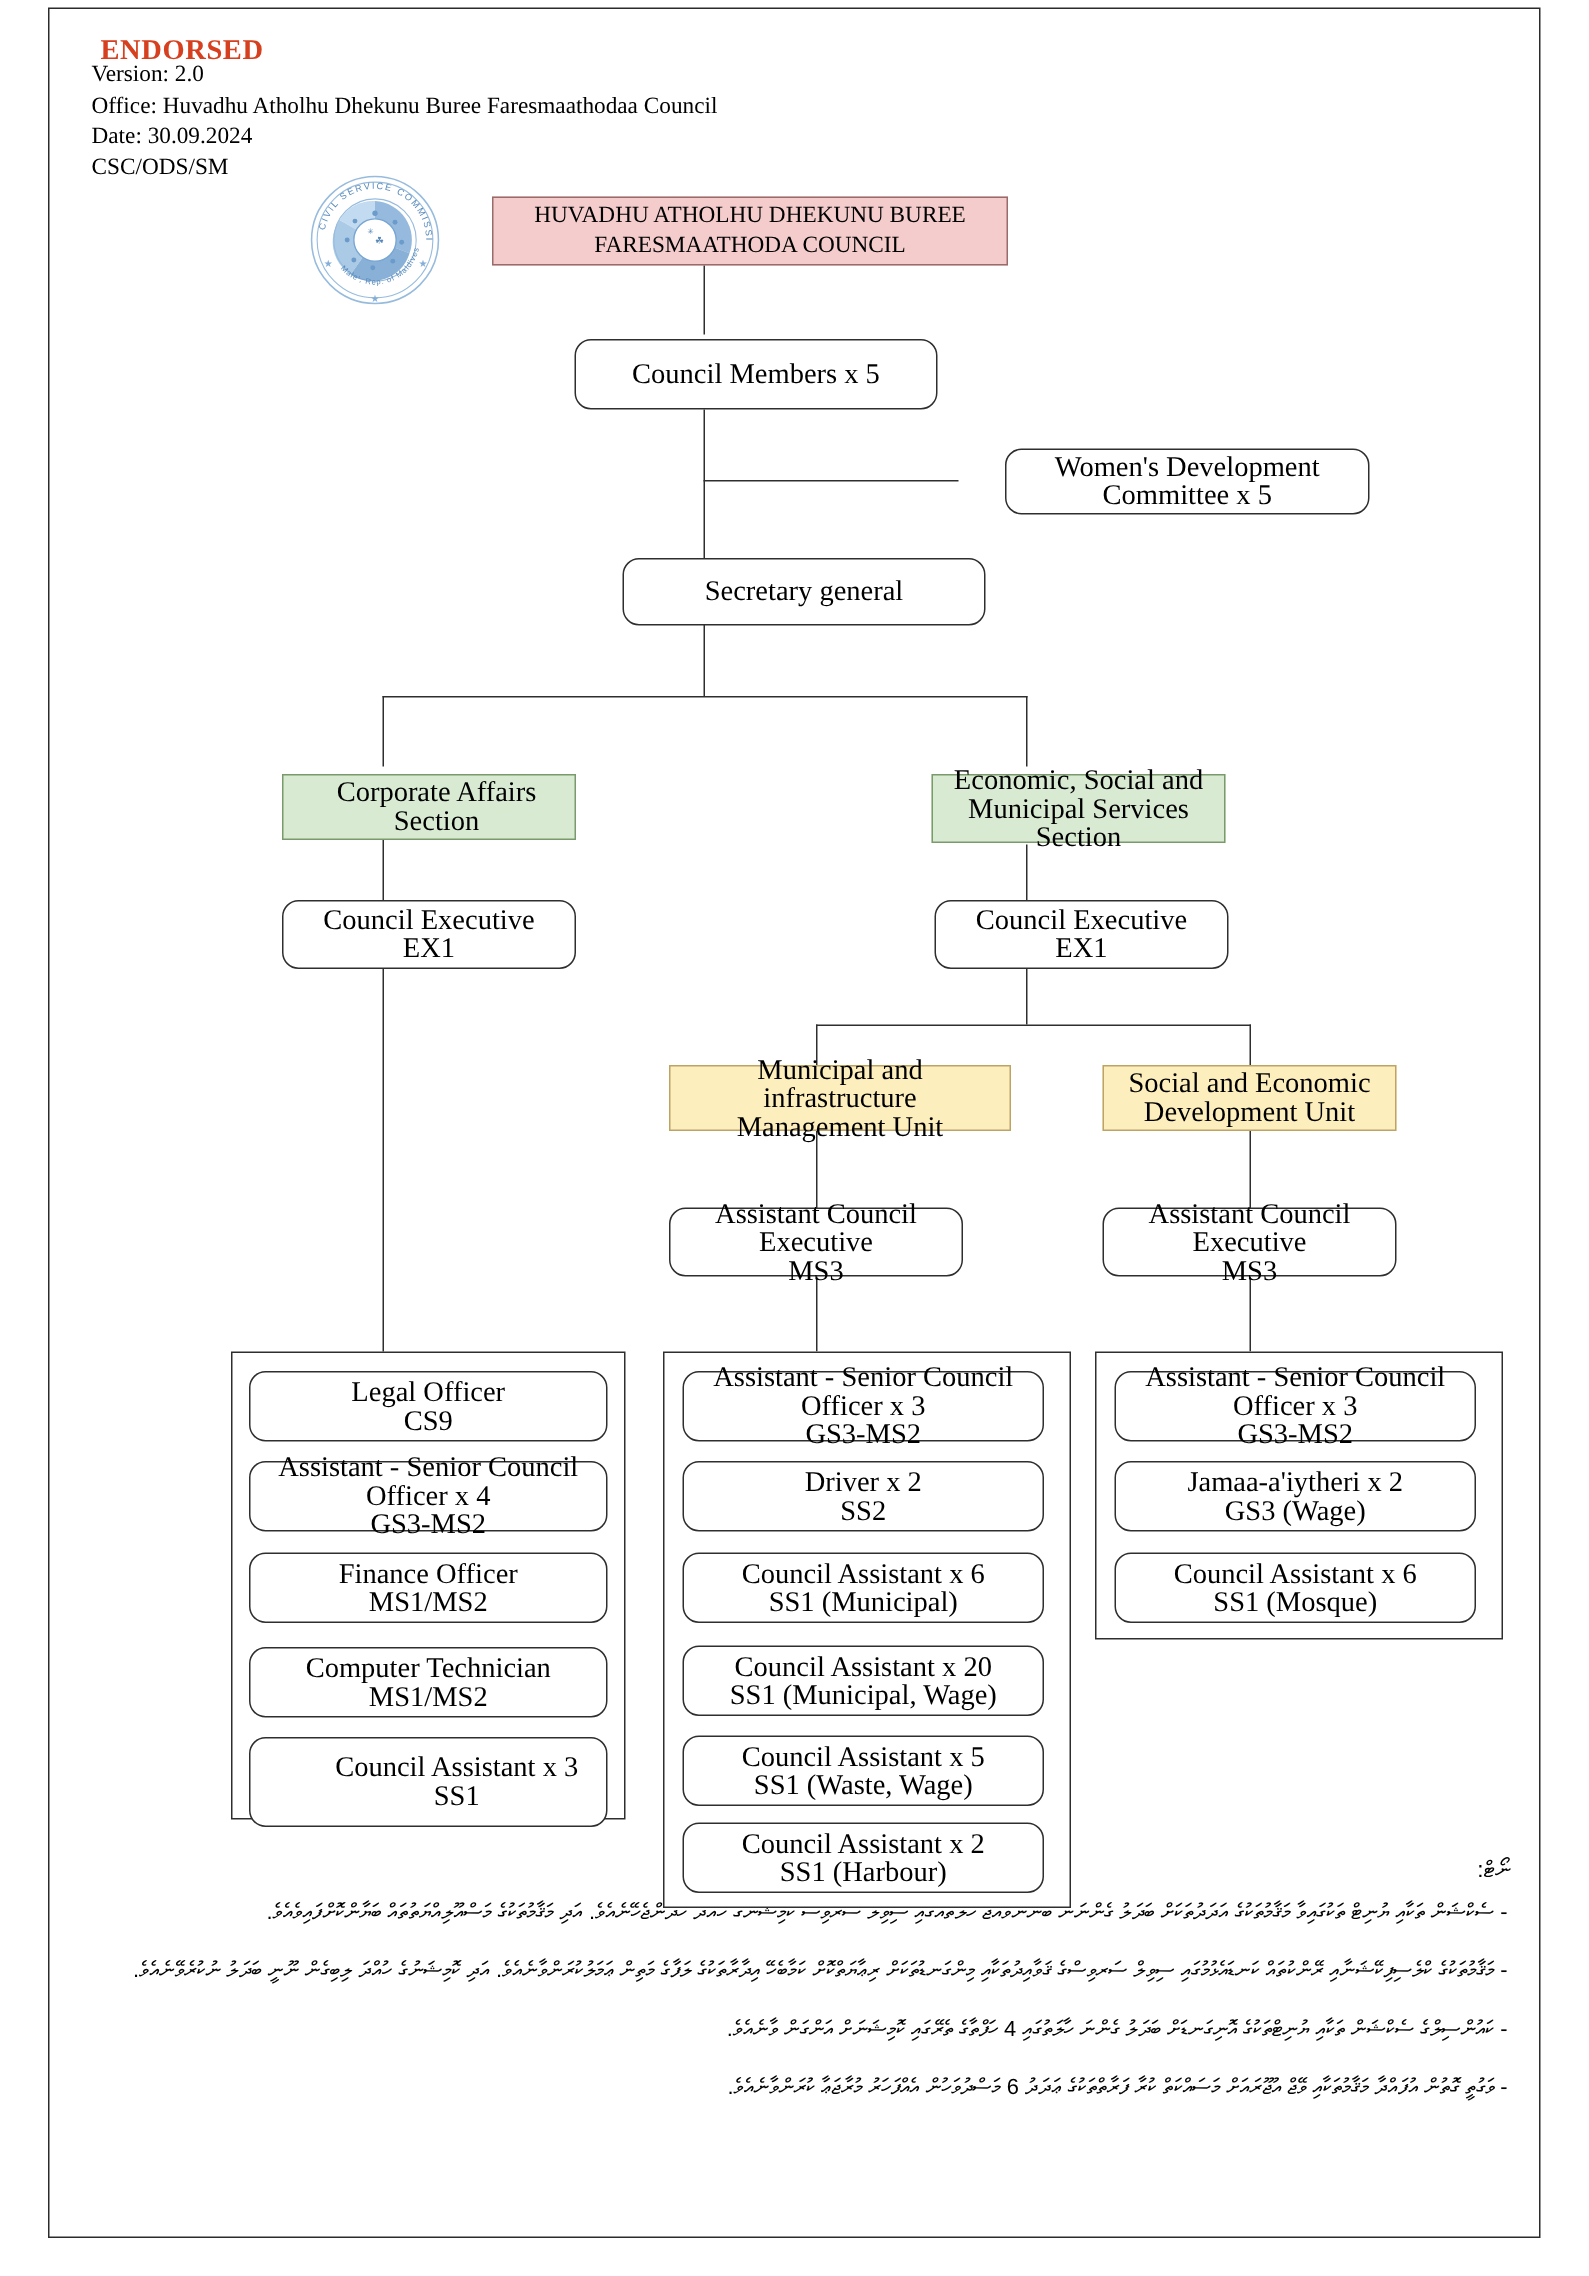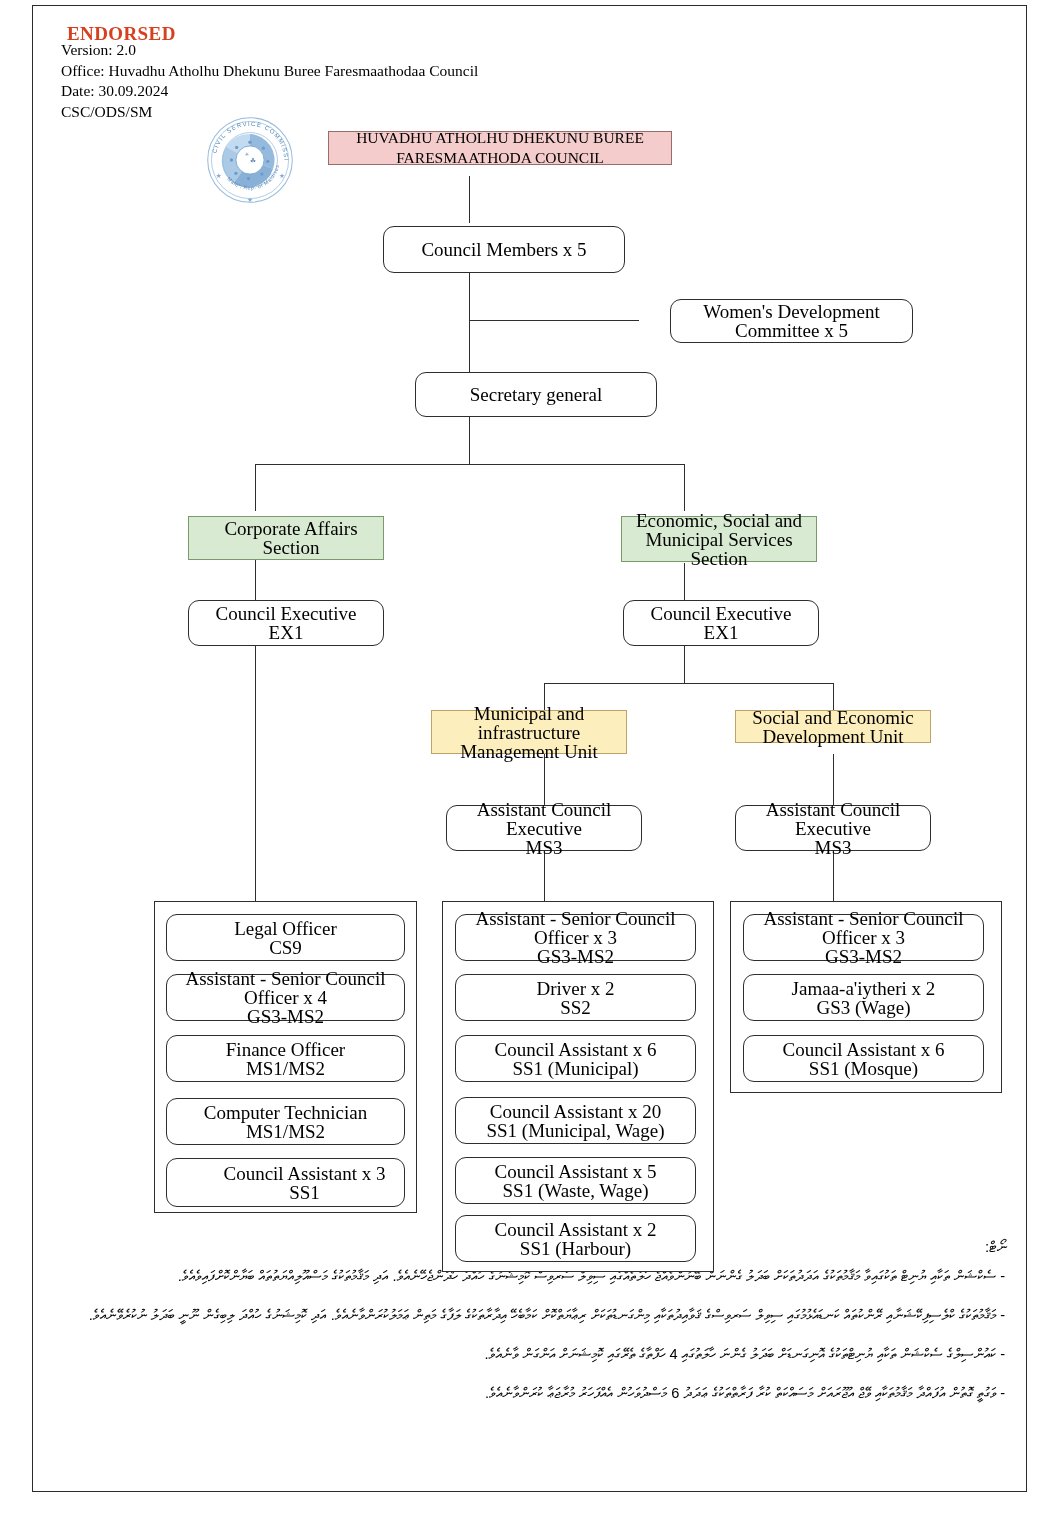--- a/index.html
+++ b/index.html
@@ -200,21 +200,21 @@
   <div class="ln lnh" style="left:511px; top:677px; width:290px;"></div>
   <div class="ln lnv" style="left:511px; top:677px; height:29px;"></div>
   <div class="ln lnv" style="left:800px; top:677px; height:29px;"></div>
 
   <div class="ln lnv" style="left:511px; top:748px; height:52px;"></div>
   <div class="ln lnv" style="left:800px; top:748px; height:52px;"></div>
 
   <div class="ln lnv" style="left:511px; top:845px; height:50px;"></div>
   <div class="ln lnv" style="left:800px; top:845px; height:50px;"></div>
 
-  <div class="box title-box" style="left:295px; top:125px; width:344px; height:34px;">
+  <div class="box title-box" style="left:295px; top:125px; width:344px; height:46px;">
     <div class="inner">
       <span>HUVADHU ATHOLHU DHEKUNU BUREE</span>
       <span class="l2">FARESMAATHODA COUNCIL</span>
     </div>
   </div>
 
   <div class="box" style="left:350px; top:220px; width:242px; height:47px;">
     <div class="inner">
       <span>Council Members x 5</span>
     </div>
@@ -252,27 +252,27 @@
       <span class="l2">EX1</span>
     </div>
   </div>
   <div class="box" style="left:590px; top:594px; width:196px; height:46px;">
     <div class="inner">
       <span>Council Executive</span>
       <span class="l2">EX1</span>
     </div>
   </div>
 
-  <div class="box unit-box" style="left:398px; top:704px; width:196px; height:44px;font-family:Liberation Serif, serif;">
+  <div class="box unit-box" style="left:413px; top:704px; width:228px; height:44px;font-family:Liberation Serif, serif;">
     <div class="inner">
       <span>Municipal and infrastructure</span>
       <span class="l2">Management Unit</span>
     </div>
   </div>
-  <div class="box unit-box" style="left:702px; top:704px; width:196px; height:33px;">
+  <div class="box unit-box" style="left:702px; top:704px; width:196px; height:44px;">
     <div class="inner">
       <span>Social and Economic</span>
       <span class="l2">Development Unit</span>
     </div>
   </div>
 
   <div class="box" style="left:413px; top:799px; width:196px; height:46px;">
     <div class="inner">
       <span>Assistant Council Executive</span>
       <span class="l2">MS3</span>
@@ -291,21 +291,21 @@
   </div>
   <div class="box" style="left:133px; top:968px; width:239px; height:47px;">
     <div class="inner"><span>Assistant - Senior Council Officer  x 4</span><span class="l2">GS3-MS2</span></div>
   </div>
   <div class="box" style="left:133px; top:1029px; width:239px; height:47px;">
     <div class="inner"><span>Finance Officer</span><span class="l2">MS1/MS2</span></div>
   </div>
   <div class="box" style="left:133px; top:1092px; width:239px; height:47px;">
     <div class="inner"><span>Computer Technician</span><span class="l2">MS1/MS2</span></div>
   </div>
-  <div class="box" style="left:133px; top:1152px; width:239px; height:49px;padding-left:44px;">
+  <div class="box" style="left:133px; top:1152px; width:239px; height:60px;padding-left:44px;">
     <div class="inner"><span>Council Assistant x 3</span><span class="l2">SS1</span></div>
   </div>
 
   <div class="group" style="left:409px; top:895px; width:272px; height:371px;"></div>
   <div class="box" style="left:422px; top:908px; width:241px; height:47px;">
     <div class="inner"><span>Assistant - Senior Council Officer  x 3</span><span class="l2">GS3-MS2</span></div>
   </div>
   <div class="box" style="left:422px; top:968px; width:241px; height:47px;">
     <div class="inner"><span>Driver x 2</span><span class="l2">SS2</span></div>
   </div>

